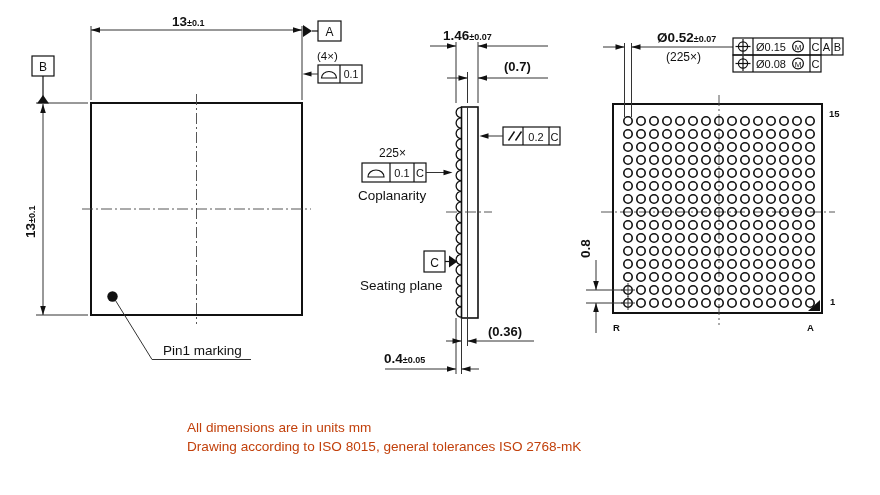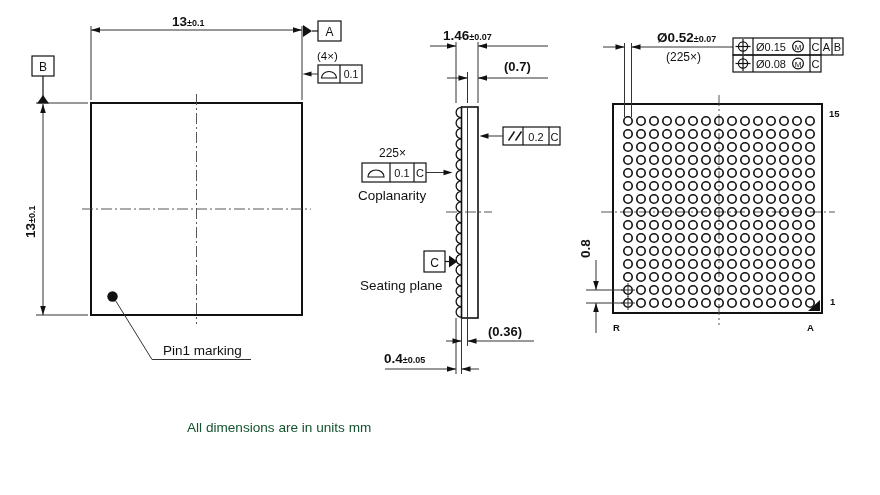--- a/index.html
+++ b/index.html
@@ -13,21 +13,21 @@
   .fcf{font-size:11px;font-weight:400;}
   .fcfsm{font-size:10.5px;}
   .datum{font-size:12px;font-weight:400;}
   .gridlbl{font-size:9.5px;font-weight:700;}
   .cnt{font-size:11.5px;font-weight:400;}
   .outline{stroke:#111;stroke-width:2;fill:none;}
   .med{stroke:#111;stroke-width:1.2;fill:none;}
   .thin{stroke:#333;stroke-width:1;fill:none;}
   .cline{stroke:#444;stroke-width:0.9;fill:none;stroke-dasharray:11 3 2 3;}
   .arr{fill:#111;stroke:none;}
-  .notes{position:absolute;left:187px;top:418px;font-size:13.6px;color:#14532d;line-height:19.4px;white-space:nowrap;}
+  .notes{position:absolute;left:187px;top:418px;font-size:13.6px;color:#c2410c;line-height:19.4px;white-space:nowrap;}
   .noteline{display:flex;align-items:center;}
 </style>
 </head>
 <body>
 
 <div id="stage">
 <svg width="880" height="495" viewBox="0 0 880 495">
 
   <g>
     <rect x="91" y="103" width="211" height="212" class="outline"></rect>
@@ -448,14 +448,17 @@
     <polygon points="596,290 593.2,281 598.8,281" class="arr"></polygon>
     <polygon points="596,303 593.2,312 598.8,312" class="arr"></polygon>
     <text transform="translate(590,258) rotate(-90)" class="dim">0.8</text>
   </g>
 </svg>
 
 <div class="notes">
   <div class="noteline">
         <span>All dimensions are in units mm</span>
       </div>
+  <div class="noteline">
+        <span>Drawing according to ISO 8015, general tolerances ISO 2768-mK</span>
+      </div>
 </div>
 </div>
 
 </body></html>

